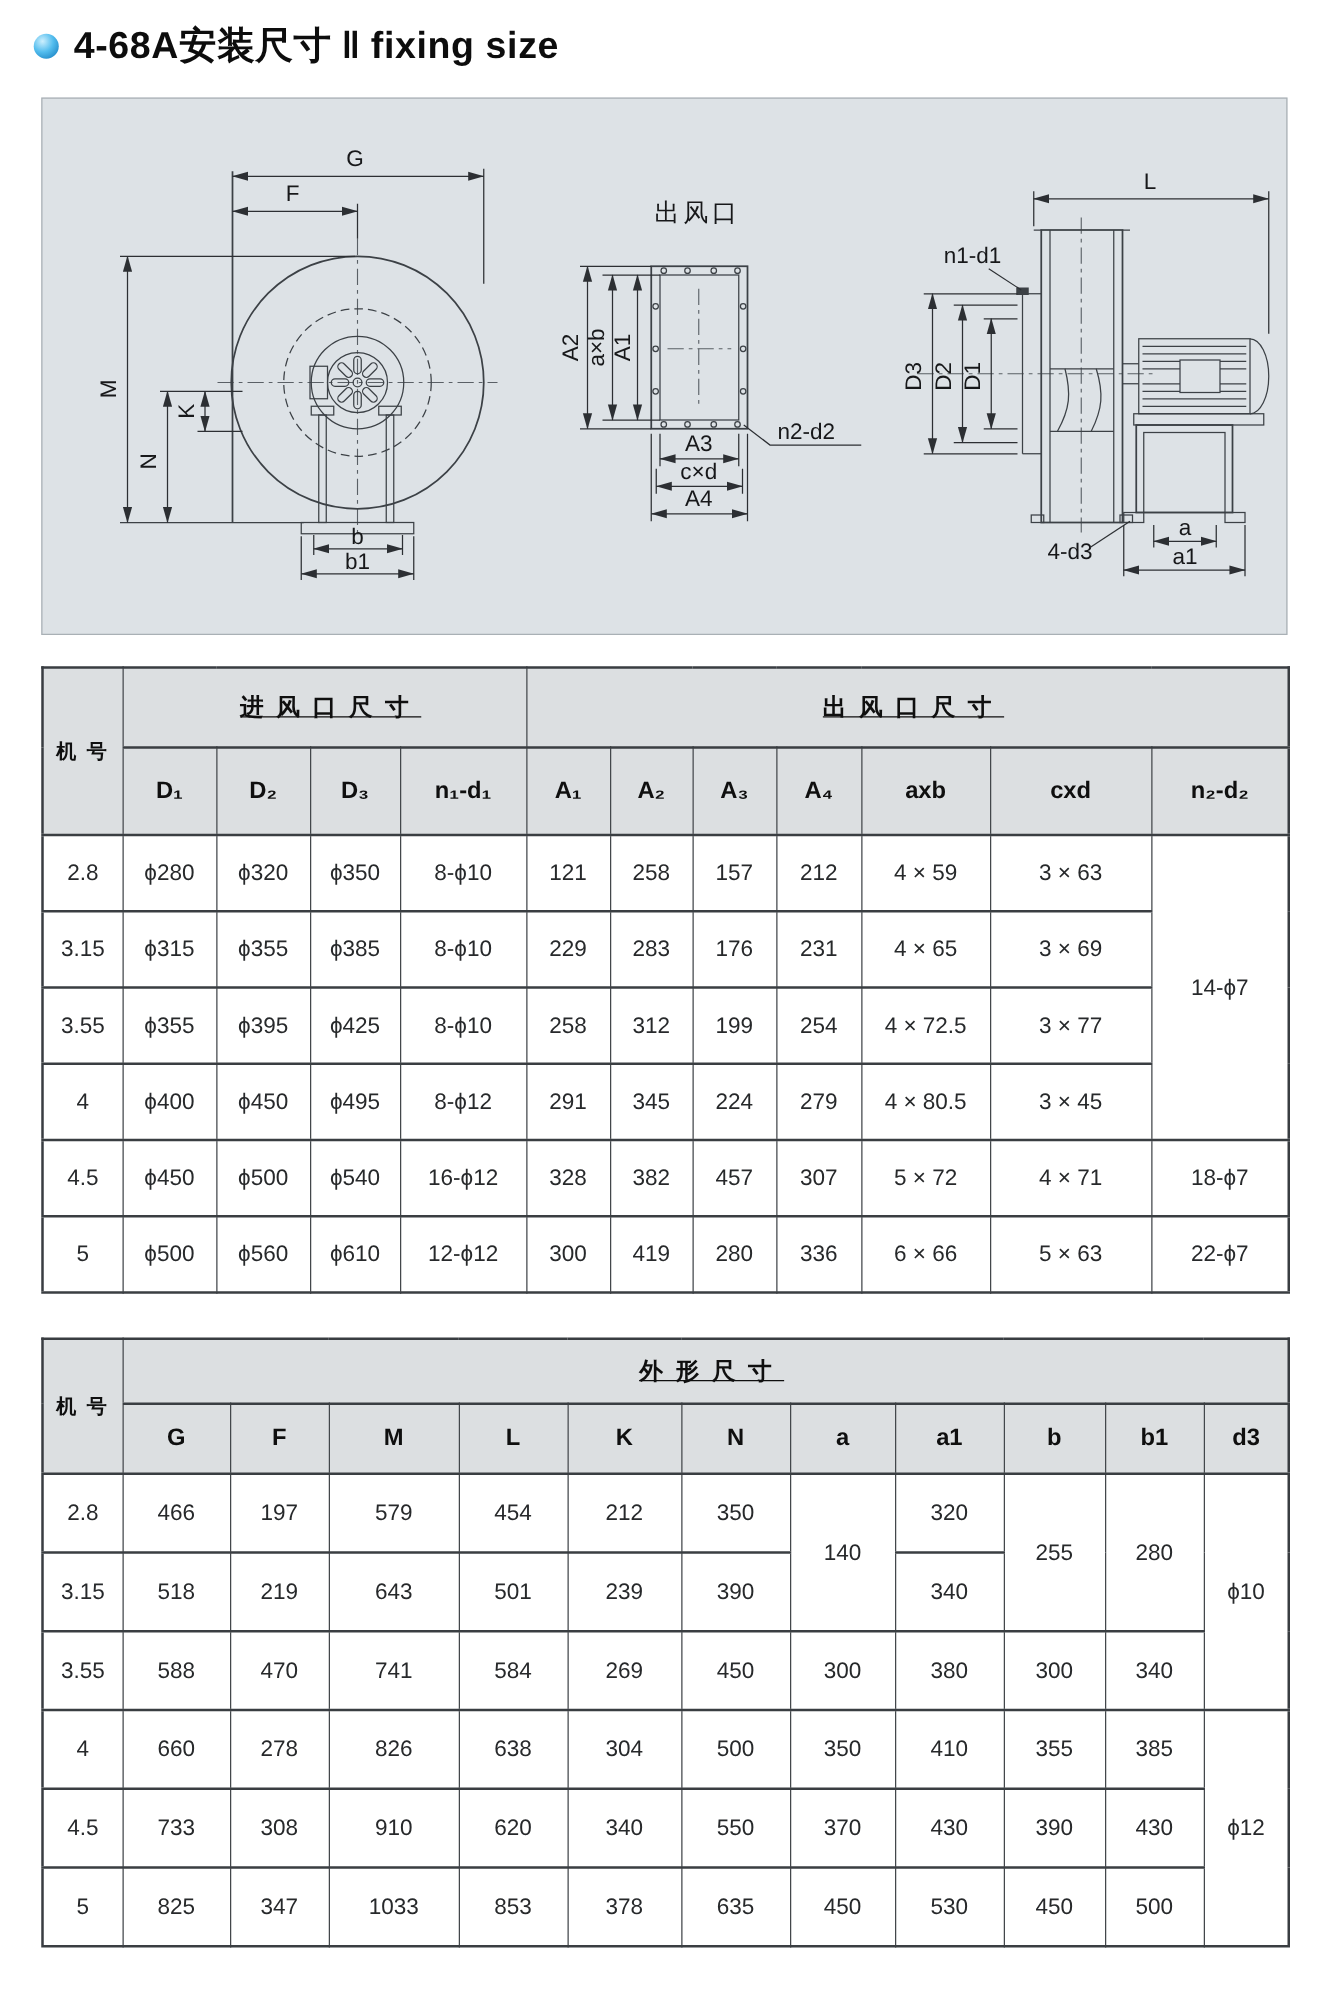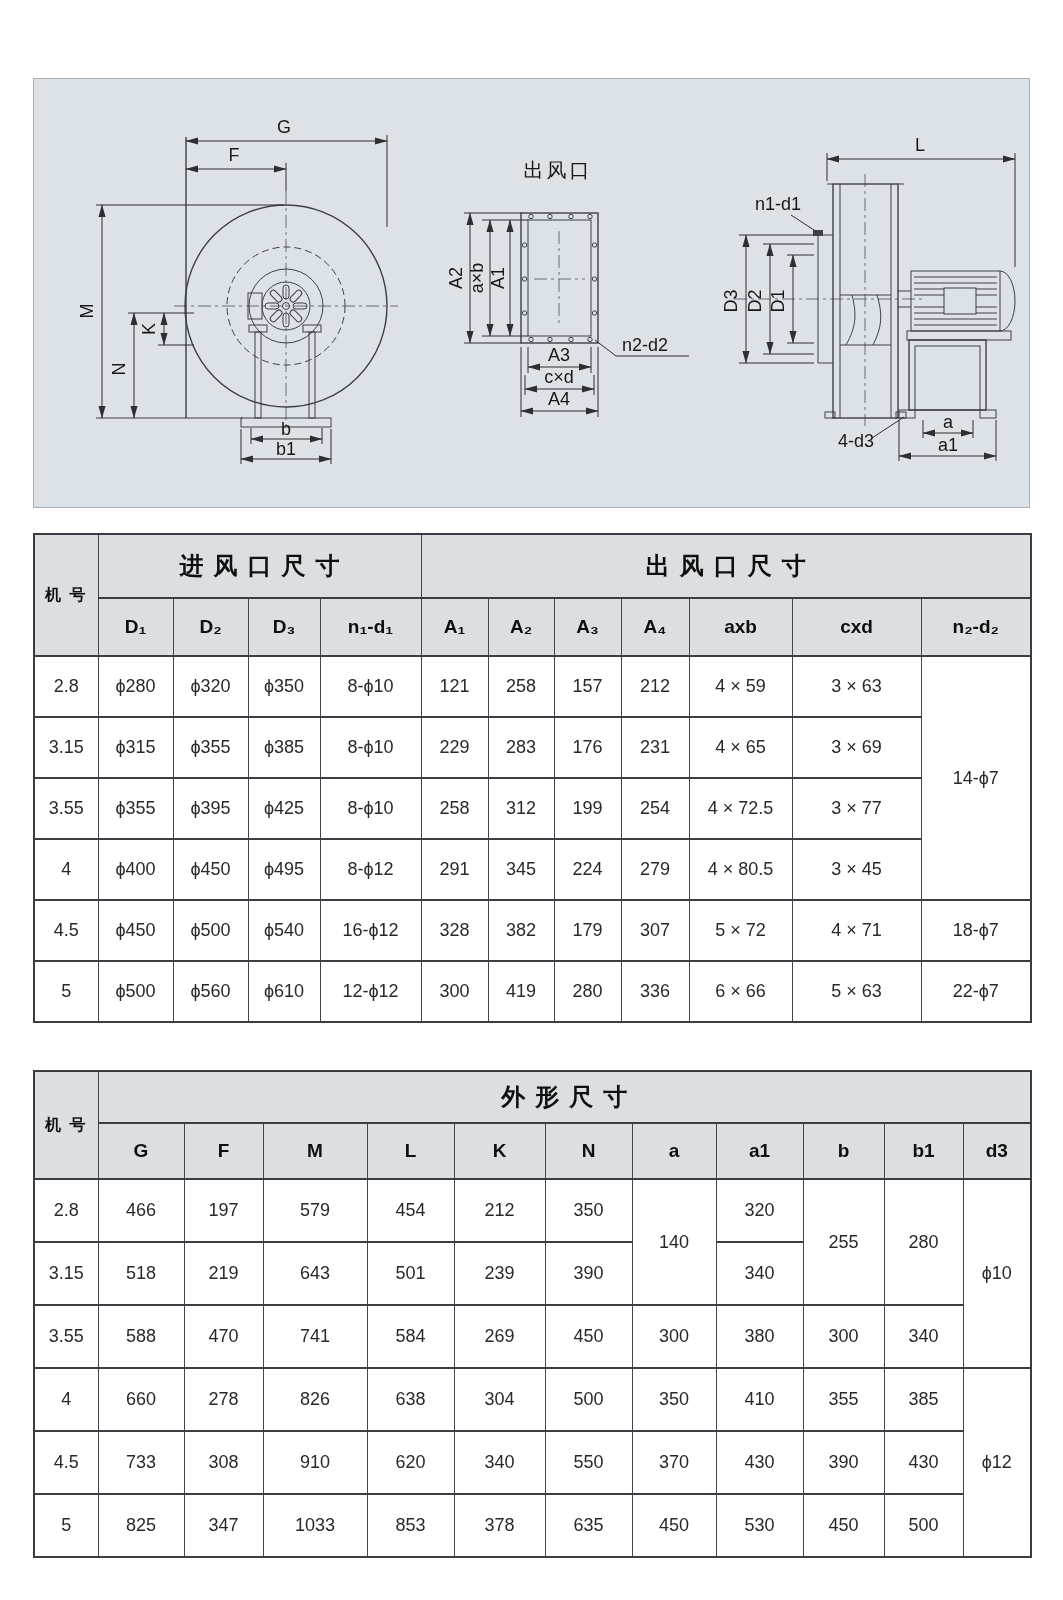--- a/index.html
+++ b/index.html
@@ -16,41 +16,45 @@
     background:#dde2e6;border:1px solid #a9b0b5;}
 
   table{position:absolute;left:33px;border-collapse:collapse;table-layout:fixed;background:#fff;
     border:2px solid #393d41;}
   .t1{top:533px;width:997px;}
   .t2{top:1070px;width:997px;}
   th,td{border:1px solid #43474b;text-align:center;vertical-align:middle;padding:0;}
   tr{border-bottom:2px solid #3a3e42;}
   th{background:#dcdfe1;font-size:19px;font-weight:bold;color:#0f0f0f;}
   td{font-size:18px;color:#27292b;background:#fff;font-weight:400;}
-  .grp{font-size:24px;letter-spacing:10px;text-indent:10px;}
+  .grp{font-size:19px;letter-spacing:10px;text-indent:10px;text-decoration:underline;}
   .corner{font-size:16px;letter-spacing:2px;}
-  .t1 .hr1{height:64px;} .t1 .hr2{height:58px;margin-top:10px;} .t1 .dr{height:61px;}
+  .t1 .hr1{height:64px;} .t1 .hr2{height:70px;margin-top:10px;} .t1 .dr{height:61px;}
   .t2 .hr1{height:52px;} .t2 .hr2{height:56px;} .t2 .dr{height:63px;}
 
   
   svg{display:block;}
   .obj{stroke:#3c4146;stroke-width:1.4;fill:none;}
   .o2{stroke:#3c4146;stroke-width:1;fill:none;}
   .fillc{fill:#3c4146;stroke:none;}
   .dim{stroke:#2c2f33;stroke-width:1;fill:none;}
   .cl{stroke:#5a6066;stroke-width:0.9;fill:none;stroke-dasharray:13 4 3 4;}
   .dsh{stroke-dasharray:7 4;}
   .lbl{font-size:18px;fill:#17181a;}
   .hatch{fill:#dde2e6;stroke:#3c4146;stroke-width:1;}
 </style>
 </head>
 <body>
 
 <div class="page">
 
+  <div class="title-row">
+    <span class="bullet"></span>
+    <div class="page-title"><span>4-68A安装尺寸</span><span class="sep">‖</span><span>fixing size</span></div>
+  </div>
 
   <div class="panel">
     <svg width="995" height="428" viewBox="0 0 995 428">
       <defs>
         <marker id="ar" viewBox="0 0 12 8" markerWidth="13" markerHeight="9" refX="11.5" refY="4" orient="auto-start-reverse">
           <path d="M12,4 L0,0.6 L0,7.4 Z" fill="#2c2f33"></path>
         </marker>
       </defs>
 
       <g>
@@ -329,21 +333,21 @@
       <td>3 × 45</td>
     </tr>
     <tr class="dr">
       <td>4.5</td>
       <td>ϕ450</td>
       <td>ϕ500</td>
       <td>ϕ540</td>
       <td>16-ϕ12</td>
       <td>328</td>
       <td>382</td>
-      <td>179</td>
+      <td>457</td>
       <td>307</td>
       <td>5 × 72</td>
       <td>4 × 71</td>
       <td>18-ϕ7</td>
     </tr>
     <tr class="dr">
       <td>5</td>
       <td>ϕ500</td>
       <td>ϕ560</td>
       <td>ϕ610</td>

